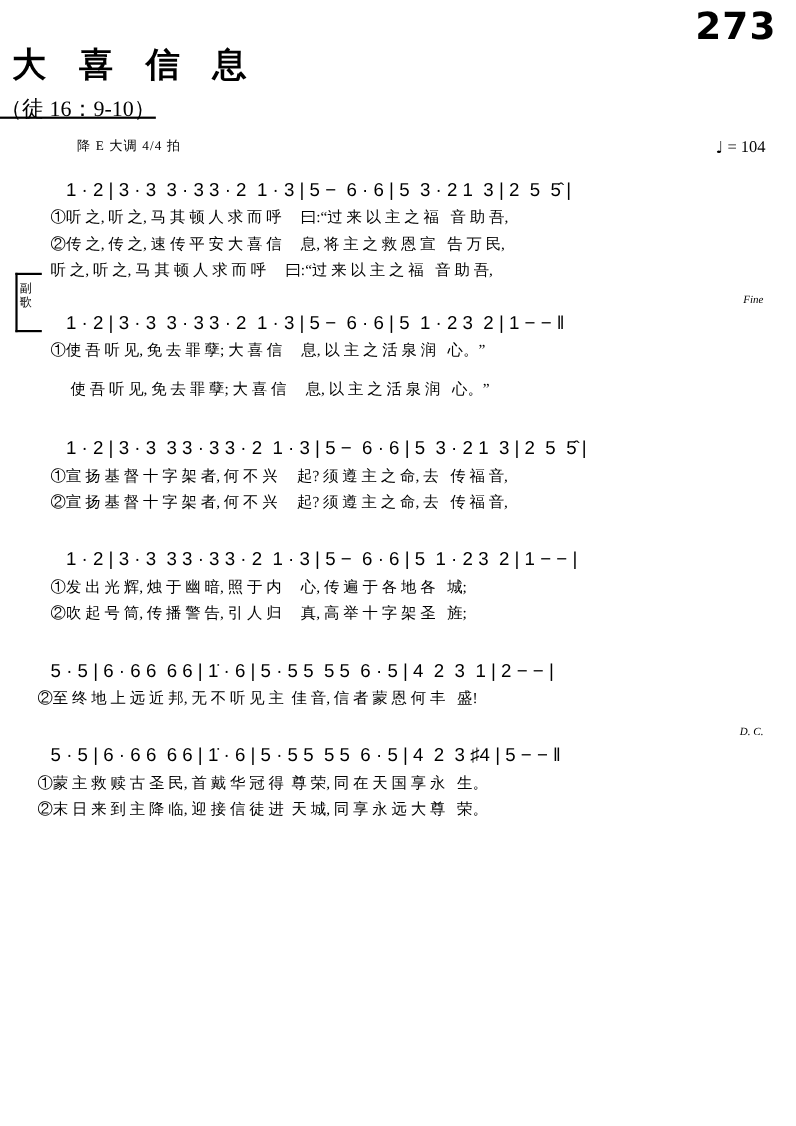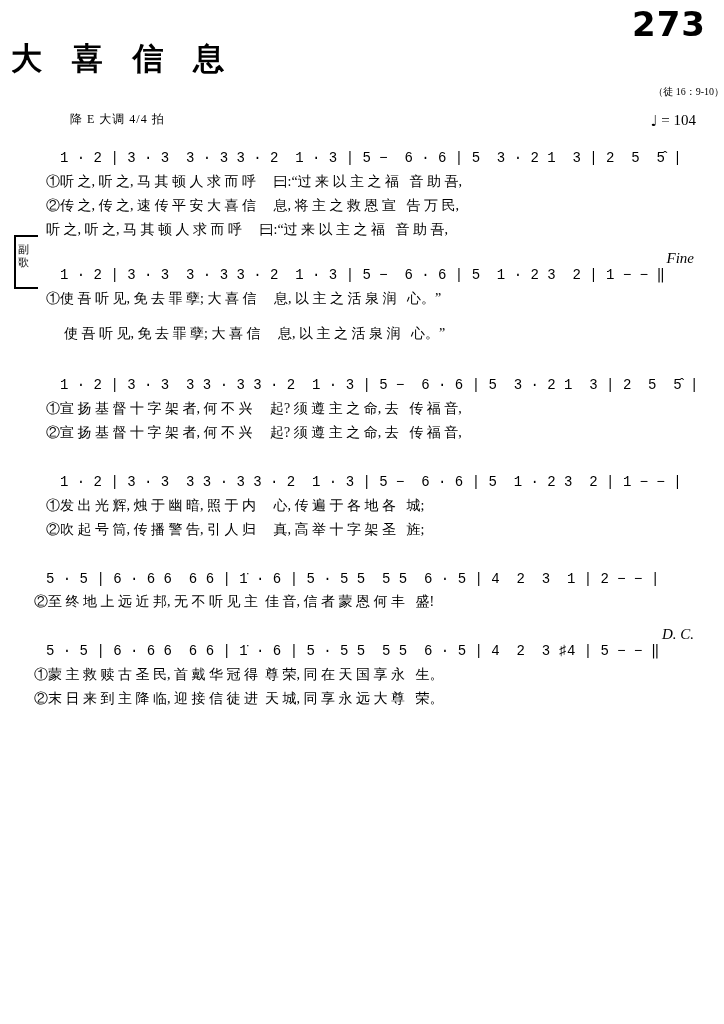--- a/index.html
+++ b/index.html
@@ -30,23 +30,24 @@
 
   .song-title {
     font-size: 31px;
     font-weight: bold;
     letter-spacing: 11px;
     margin-top: 38px;
     text-indent: 11px;
   }
 
   .song-subtitle {
-    text-align: right;
-    font-size: 10px;
+    text-align: left;
+    font-size: 20px;
     margin-top: 5px;
+    text-decoration: underline;
   }
 
   .meta-row {
     position: relative;
     margin-top: 12px;
     height: 22px;
   }
   .meta-key {
     position: absolute;
     left: 70px;
@@ -65,43 +66,43 @@
     top: 1px;
   }
 
   .system {
     margin-top: 16px;
     padding: 0 28px 0 46px;
     position: relative;
   }
 
   .notation {
-    font-family: Liberation Mono, monospace;
-    font-size: 14px;
+    font-family: Liberation Sans, sans-serif;
+    font-size: 17px;
     letter-spacing: 0px;
     white-space: pre;
     margin-left: 14px;
     line-height: 1.35;
   }
 
   .lyric {
     font-size: 14px;
     white-space: pre;
     margin-top: 3px;
     line-height: 1.5;
   }
 
   .lyric.indented {
     margin-left: 18px;
   }
 
   .fine-mark, .dc-mark {
     position: absolute;
     right: 30px;
-    font-size: 15px;
+    font-size: 10px;
     font-style: italic;
   }
   .fine-mark { top: -16px; }
   .dc-mark { top: -16px; }
 
   
   .chorus-bracket {
     position: absolute;
     left: 14px;
     top: 0px;

